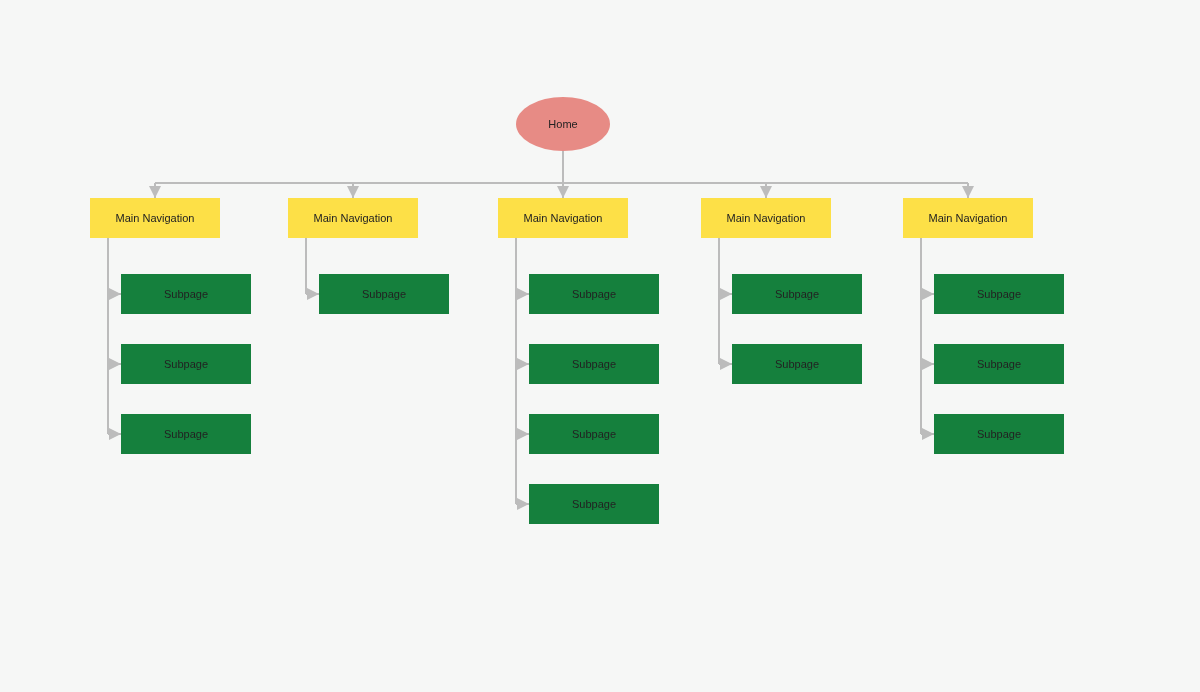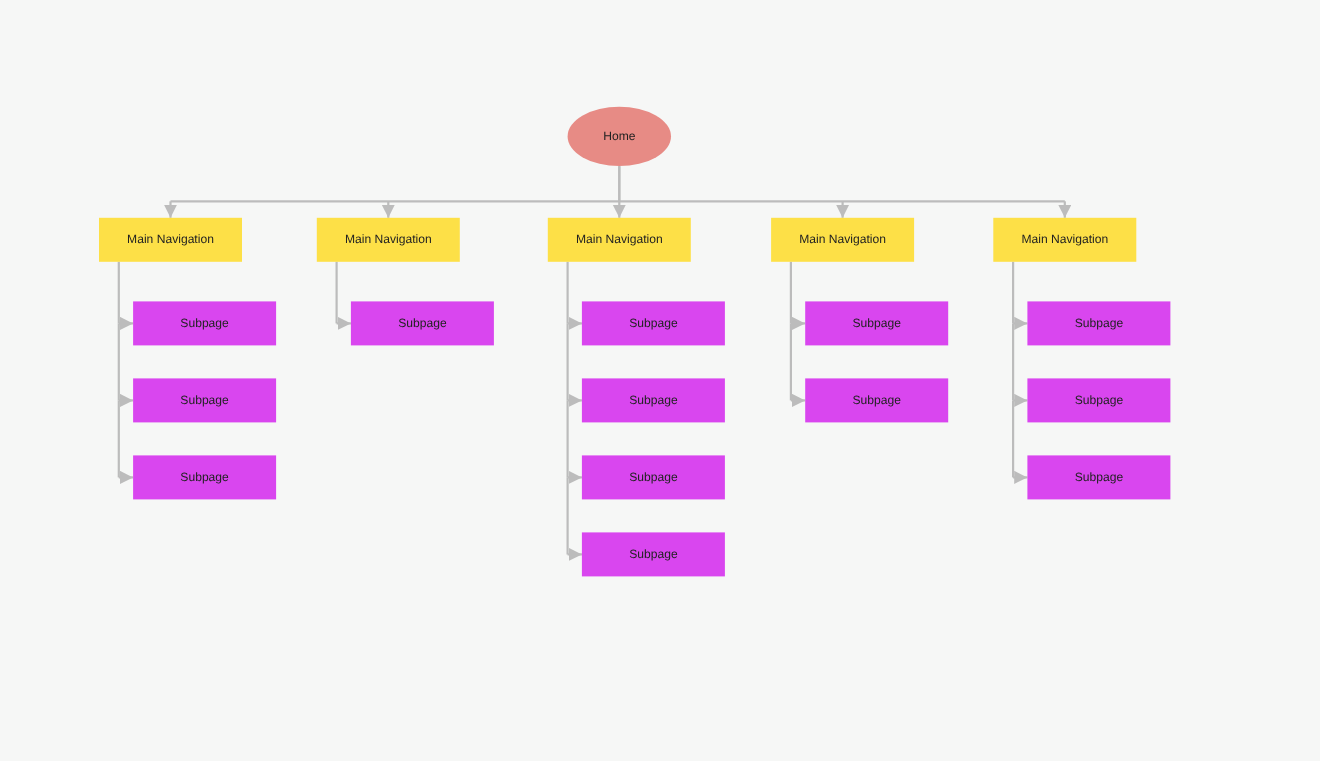--- a/index.html
+++ b/index.html
@@ -1,20 +1,20 @@
 <!DOCTYPE html>
 <html><head>
 <meta charset="utf-8">
 <style>
 html,body{margin:0;padding:0;width:1200px;height:692px;background:#f6f7f6;font-family:-apple-system,BlinkMacSystemFont,"Segoe UI",Helvetica,Arial,sans-serif;overflow:hidden}
 .canvas{position:relative;width:1200px;height:692px}
 .node{position:absolute;display:flex;align-items:center;justify-content:center;font-size:11px;color:#222;box-sizing:border-box}
 .home{border-radius:50%;background:#e78b85}
 .nav{background:#fde047}
-.sub{background:#d946ef}
+.sub{background:#15803d}
 svg.wires{position:absolute;left:0;top:0;width:1200px;height:692px;pointer-events:none}
 </style>
 </head>
 <body>
 
 <div class="canvas" id="canvas">
   <svg class="wires" id="wires" viewBox="0 0 1200 692">
       <defs>
         <marker id="arrow" markerWidth="8" markerHeight="8" refX="6" refY="3" orient="auto">
           <path d="M0,0 L6,3 L0,6 Z" fill="#bcbcbc"></path>

